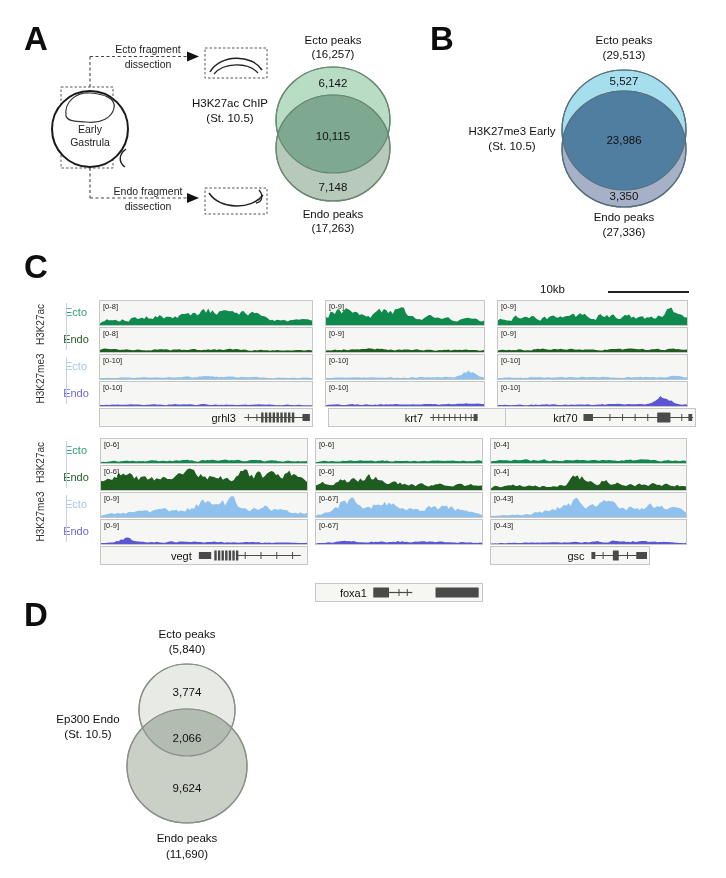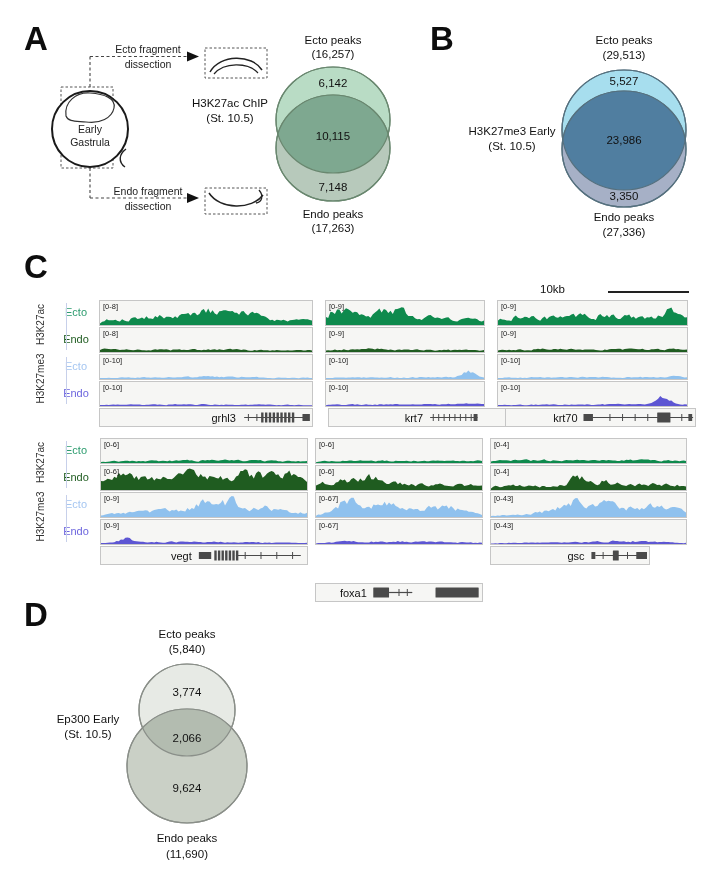--- a/index.html
+++ b/index.html
@@ -272,21 +272,21 @@
           <line x1="104.325" y1="8.5" x2="156" y2="8.5" stroke="#4a4a4a" stroke-width="1.2"></line>
           <line x1="112.12499999999999" y1="5" x2="112.12499999999999" y2="12" stroke="#4a4a4a" stroke-width="1"></line>
           <rect x="121.875" y="3.5" width="5.8500000000000085" height="10" fill="#4a4a4a" rx="0.5"></rect>
           <line x1="136.5" y1="5" x2="136.5" y2="12" stroke="#4a4a4a" stroke-width="1"></line>
           <rect x="145.275" y="5" width="10.724999999999994" height="7" fill="#4a4a4a"></rect>
           <text x="93.5" y="13" text-anchor="end" font-size="11" fill="#111" font-family="&quot;Liberation Sans&quot;,sans-serif">gsc</text>
         </svg></div>
     </div>
 
   <div class="chip" style="left:26px;top:712px">
-    <div>Ep300 Early</div>
+    <div>Ep300 Endo</div>
     <div>(St. 10.5)</div>
   </div>
 
   <svg class="abs" style="left:110px;top:620px" width="160" height="248">
     <clipPath id="clipD">
         <ellipse cx="77" cy="90" rx="48" ry="46"></ellipse>
       </clipPath>
     <ellipse cx="77" cy="90" rx="48" ry="46" stroke-width="1.2" fill="#e7eae5" stroke="#8a8f89"></ellipse>
     <ellipse cx="77" cy="146" rx="60" ry="57" stroke-width="1.2" fill="#cad0c6" stroke="#8a8f89"></ellipse>
     <g clip-path="url(#clipD)">

